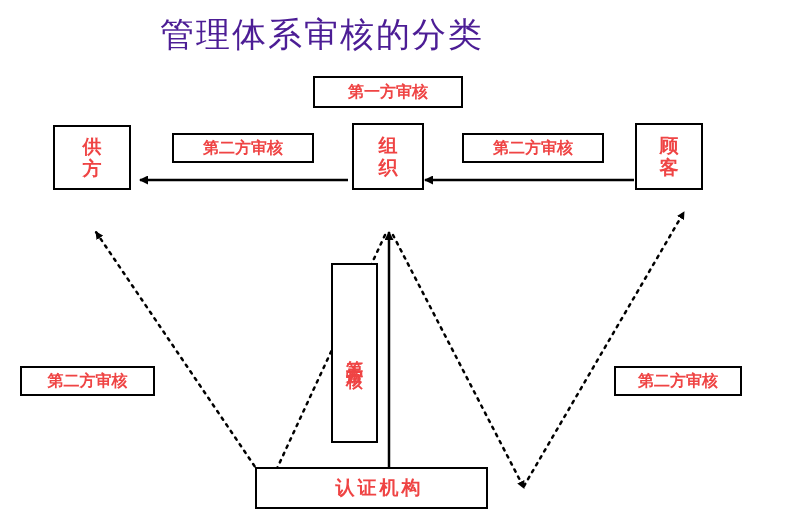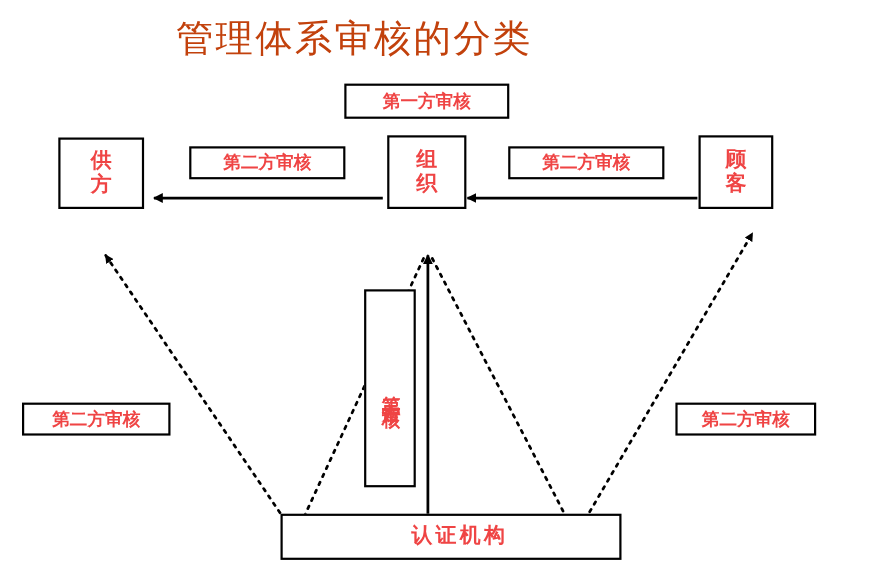--- a/index.html
+++ b/index.html
@@ -27,21 +27,21 @@
   .title {
     position: absolute;
     left: 0;
     top: 12px;
     width: 644px;
     text-align: center;
     font-family: "DejaVu Serif", serif;
     font-size: 34px;
     font-weight: 400;
     letter-spacing: 2px;
-    color: #c2410c;
+    color: #4c1d95;
     white-space: nowrap;
   }
   .box {
     position: absolute;
     box-sizing: border-box;
     border: 2px solid #000000;
     background: #ffffff;
     display: flex;
     align-items: center;
     justify-content: center;
@@ -116,15 +116,15 @@
 
   <div class="box node-box" style="left:635px; top:123px; width:68px; height:67px; white-space:pre-line;">顾
 客</div>
 
   <div class="box vertical-box" style="left:331px; top:263px; width:47px; height:180px;">第三方审核</div>
 
   <div class="box label-box" style="left:20px; top:366px; width:135px; height:30px;">第二方审核</div>
 
   <div class="box label-box" style="left:614px; top:366px; width:128px; height:30px;">第二方审核</div>
 
-  <div class="box wide-box" style="left:255px; top:467px; width:310px; height:42px;padding-left:16px;">认证机构</div>
+  <div class="box wide-box" style="left:255px; top:467px; width:233px; height:42px;padding-left:16px;">认证机构</div>
 
 </div>
 
 </body></html>

